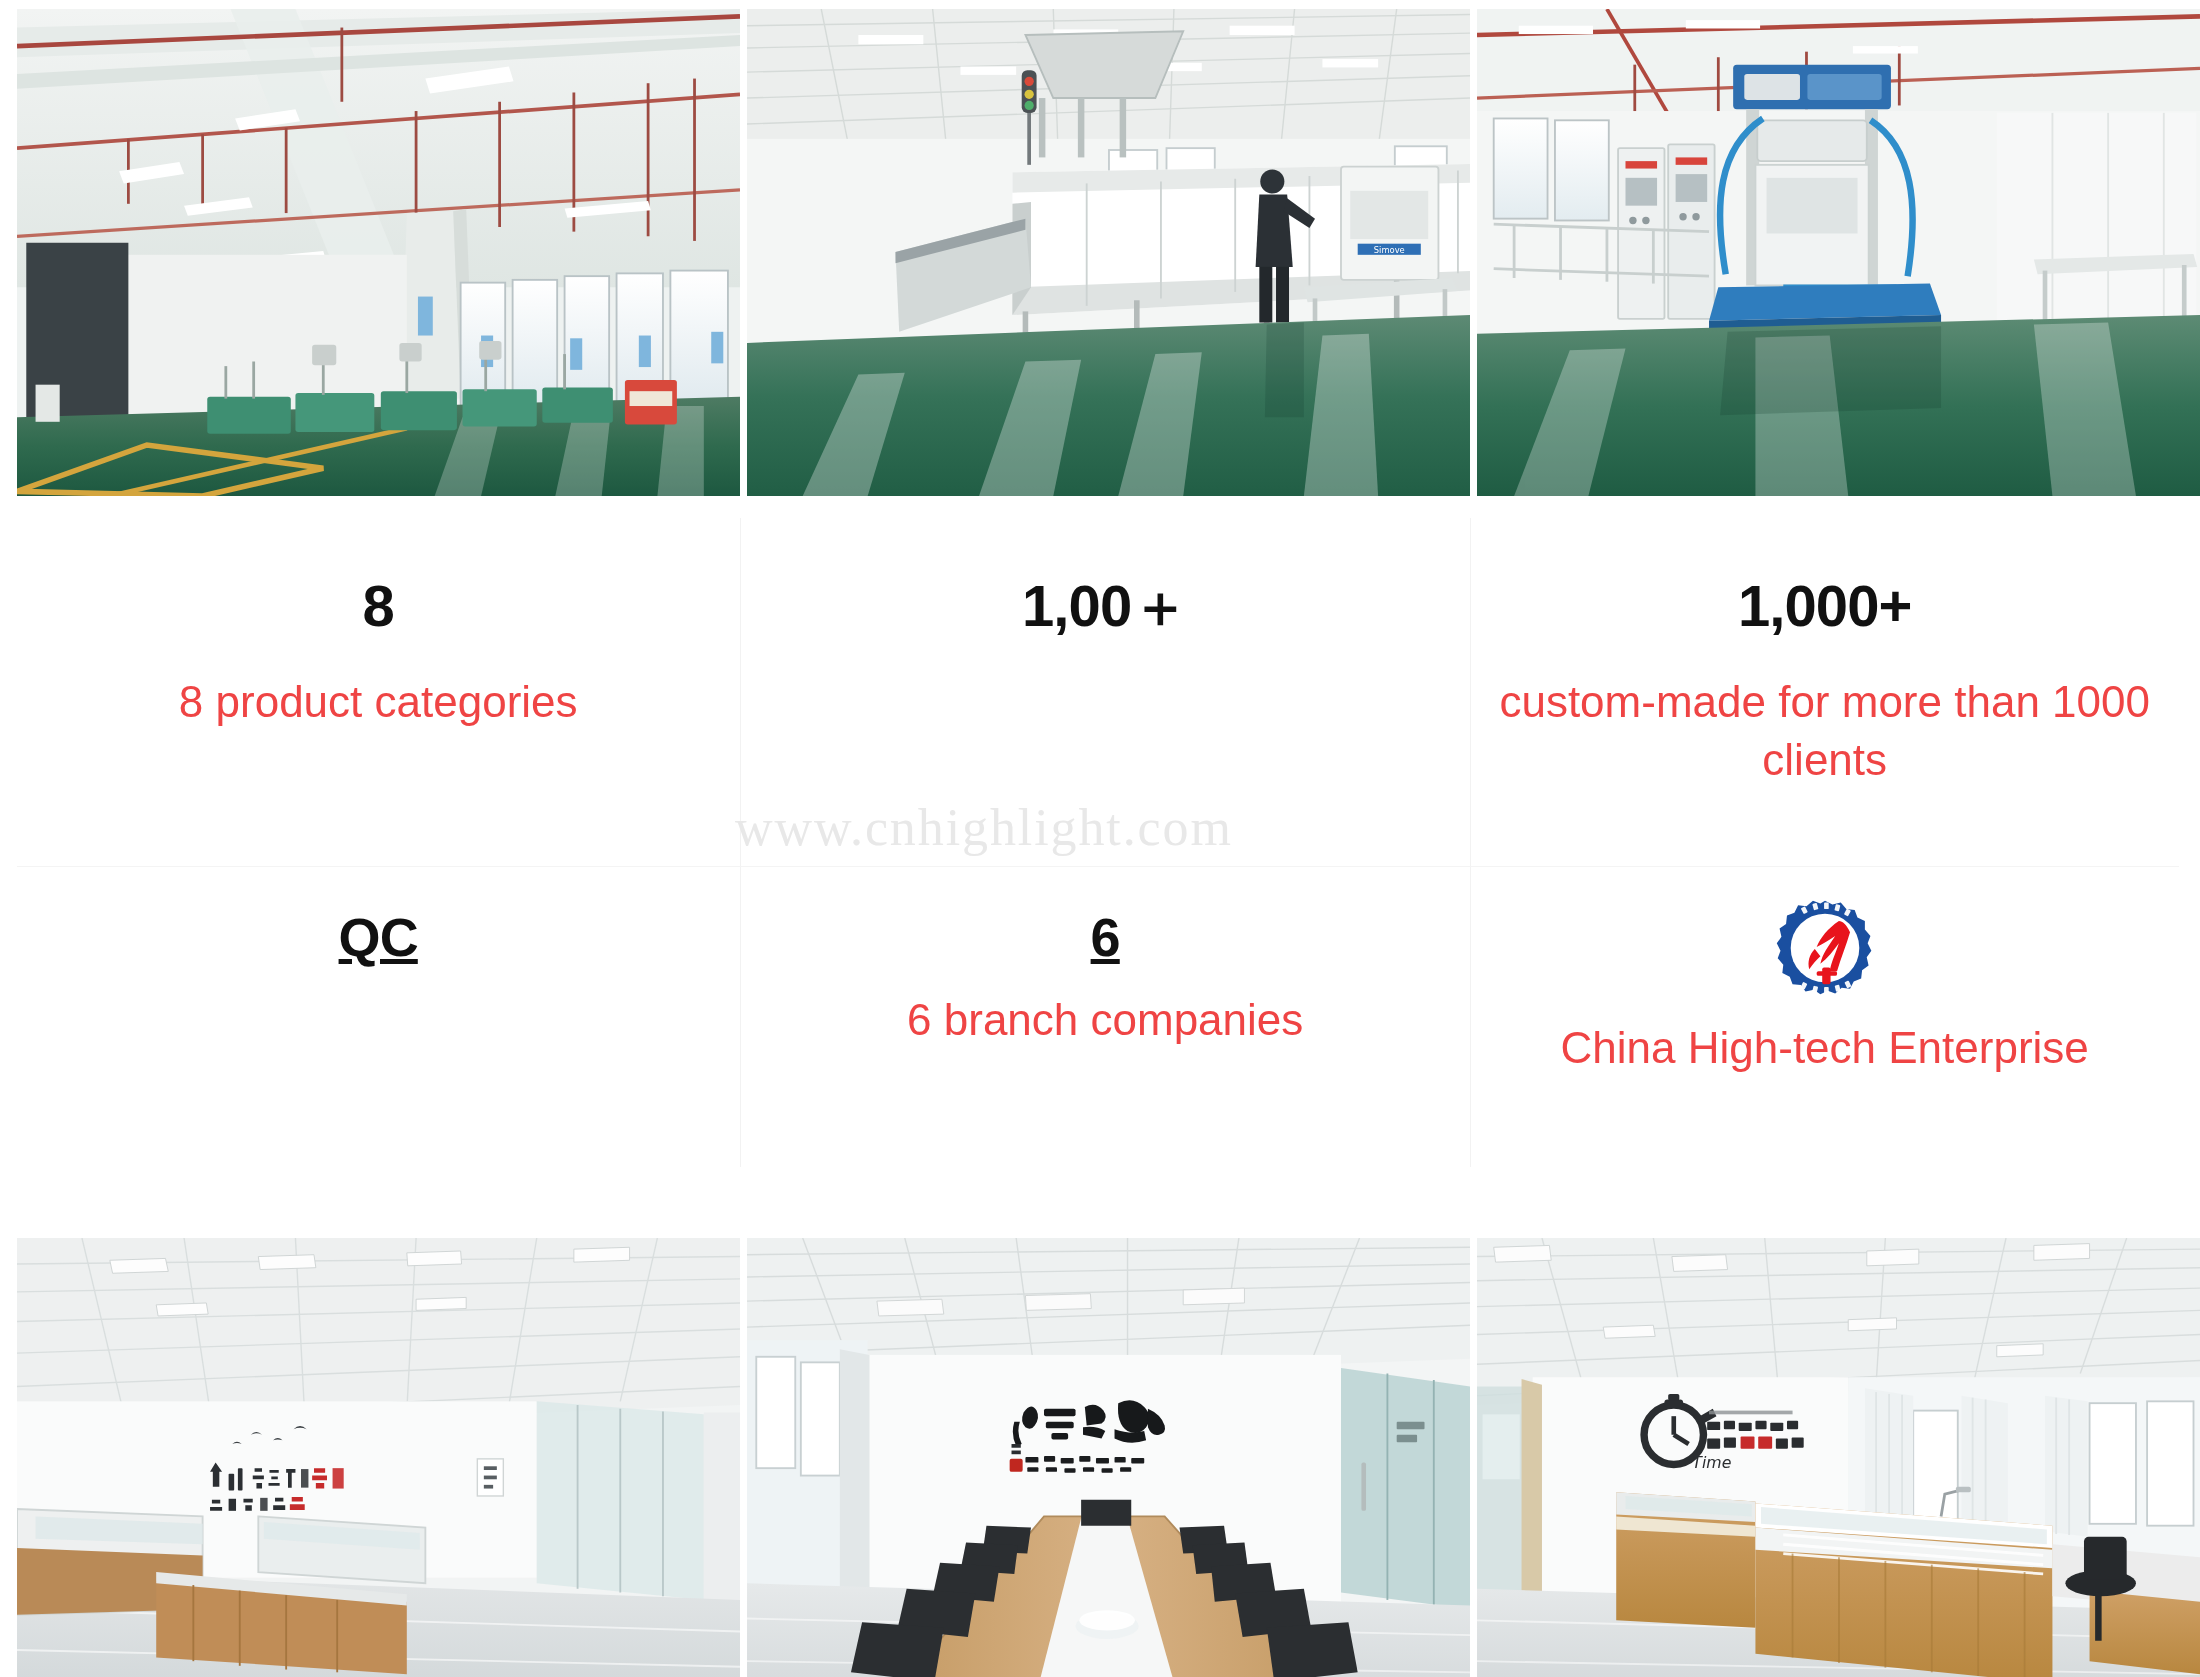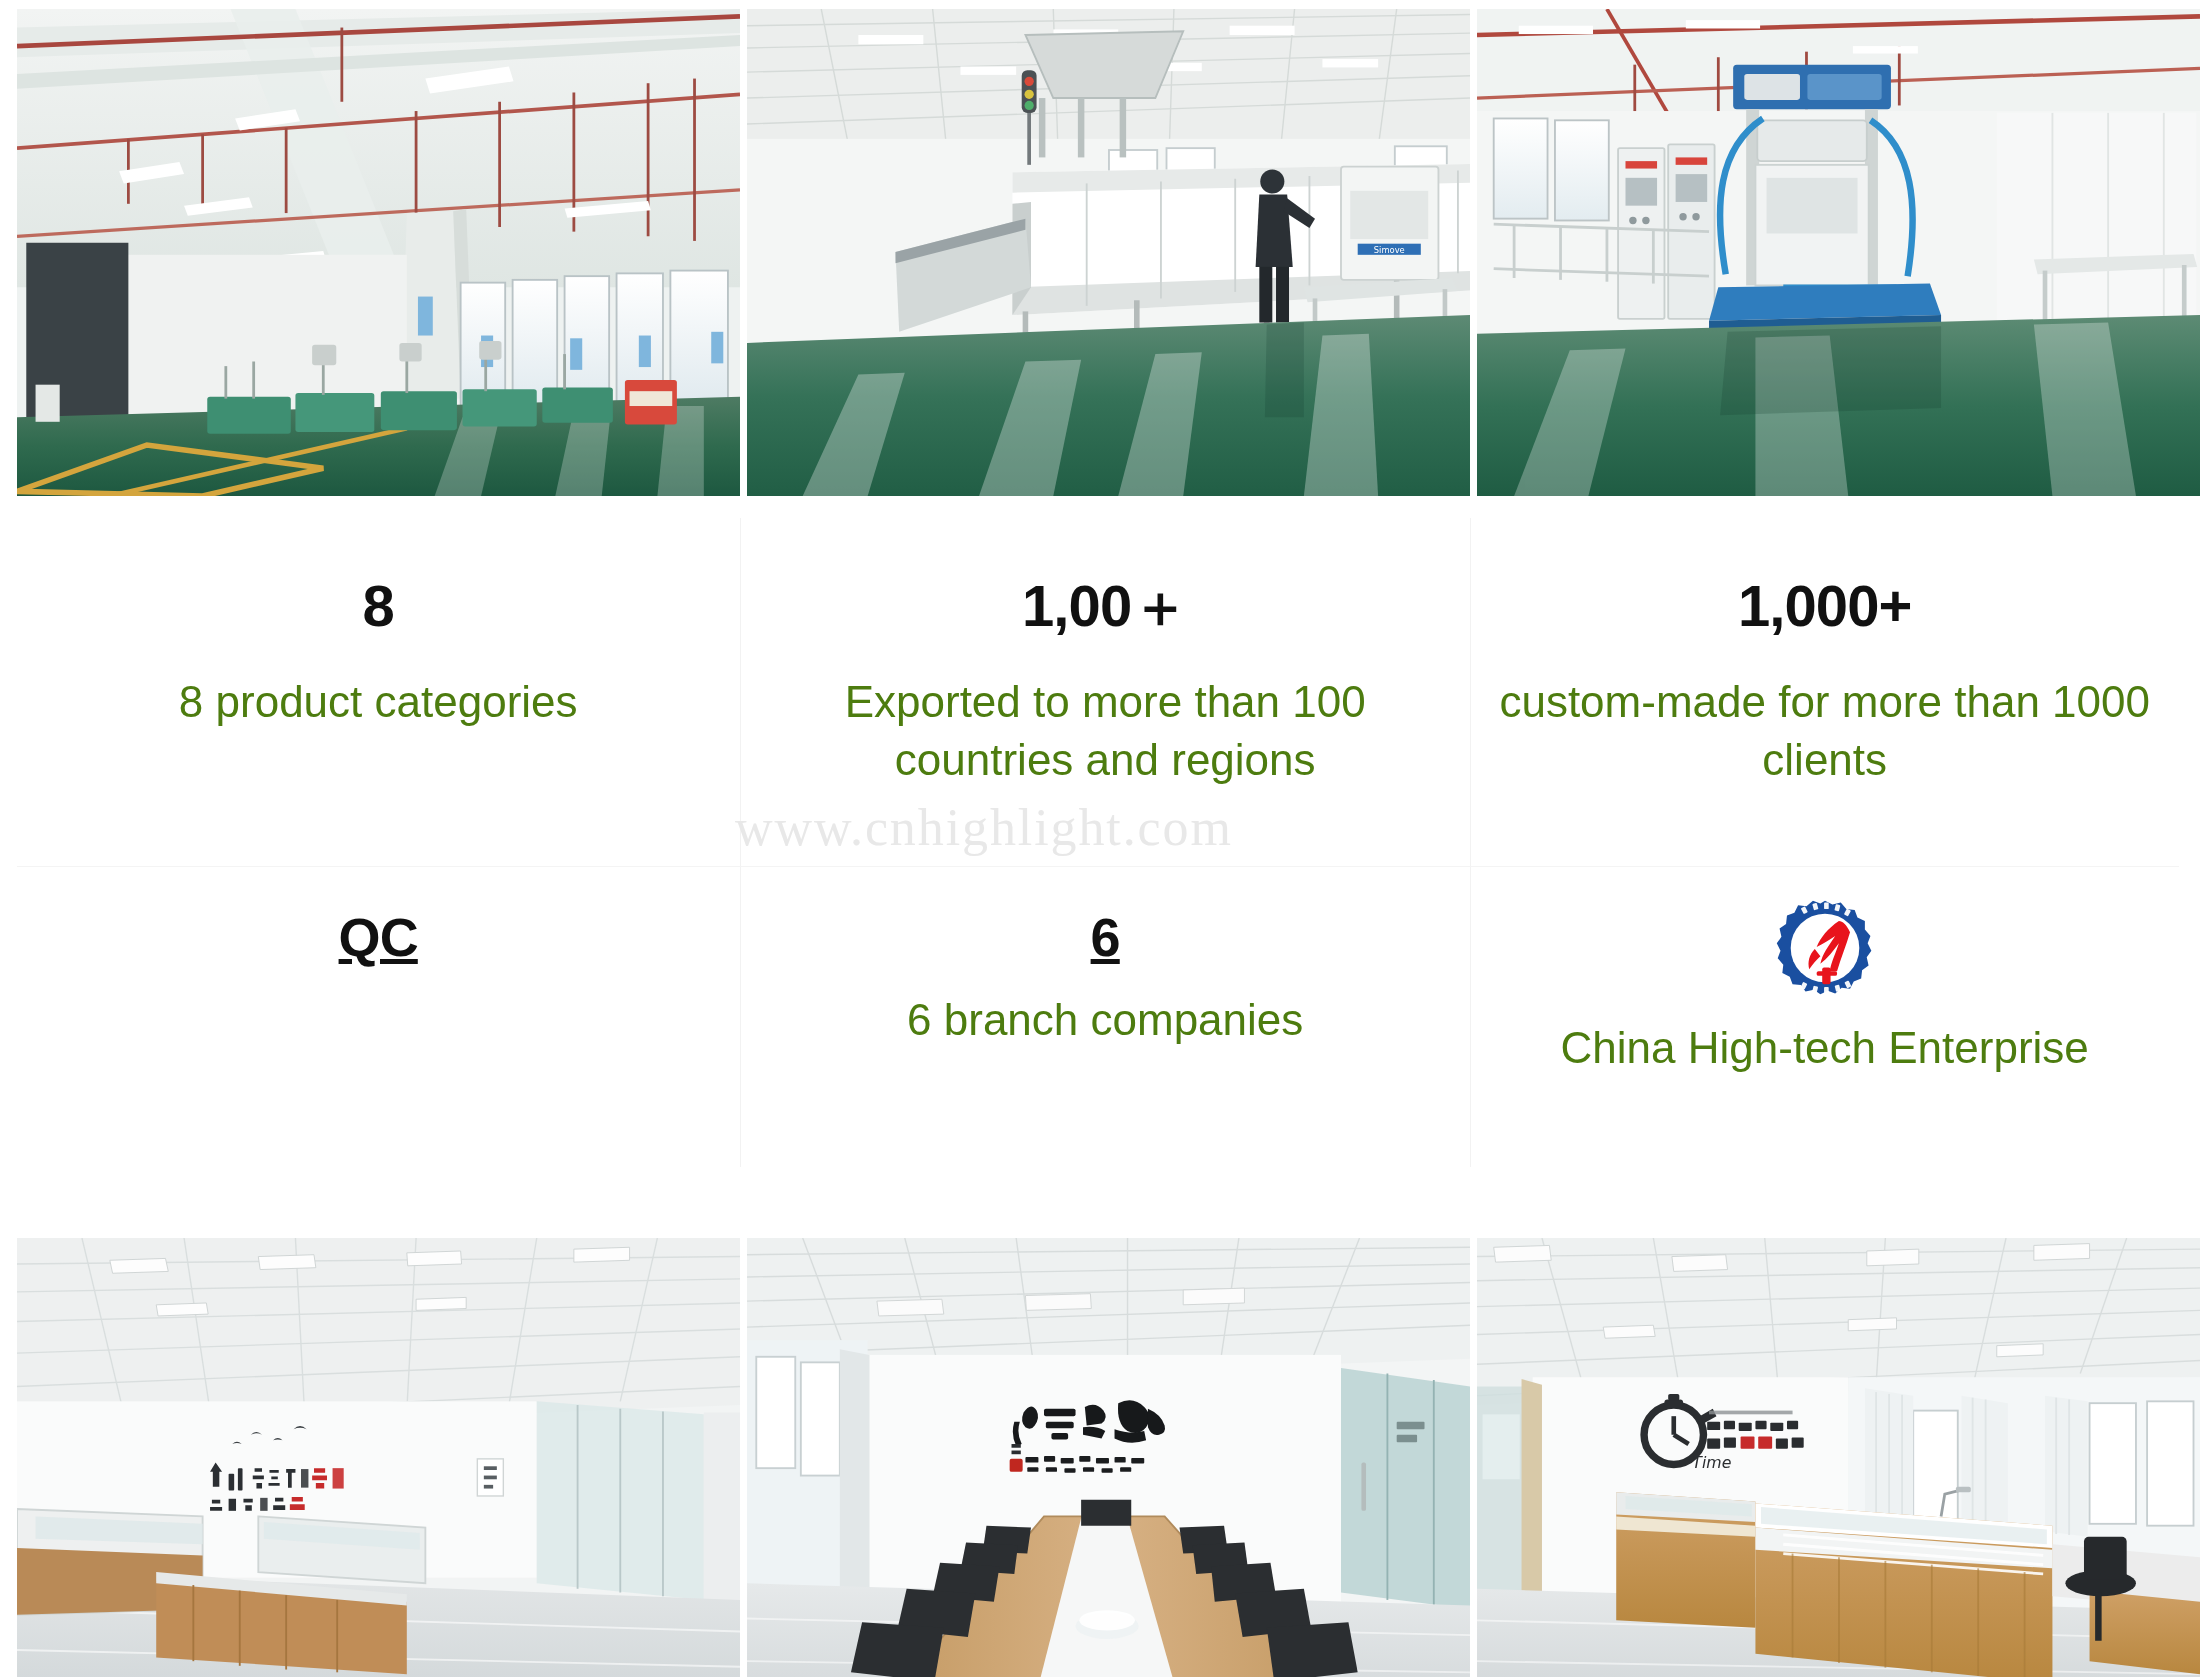--- a/index.html
+++ b/index.html
@@ -53,21 +53,21 @@
     line-height:1.1;
     color:#111;
     letter-spacing:-0.9px;
     font-stretch:condensed;
     margin-top:56px;
     white-space:nowrap;
   }
   .stat-label{
     font-size:44px;
     line-height:1.32;
-    color:#4d7c0f;
+    color:#ef4444;
     font-stretch:condensed;
     margin-top:35px;
     max-width:100%;
   }
   .cell.r2 .stat-number{margin-top:41px;font-size:54px;text-decoration:underline;}
   .cell.r2 .stat-label{margin-top:24px;}
 
   .logo-wrap{margin-top:30px;}
   .logo-wrap svg{display:block;}
   .cell.logo-cell .stat-label{margin-top:20.4px;}
@@ -425,21 +425,20 @@
   </div>
 
   <div class="stats-table">
 
     <div class="cell r1">
       <div class="stat-number">8</div>
       <div class="stat-label">8 product categories</div>
     </div>
     <div class="cell r1 col-div">
       <div class="stat-number">1,00＋</div>
-      <div class="stat-label">Exported to more than 100 countries and regions</div>
     </div>
     <div class="cell r1 col-div">
       <div class="stat-number">1,000+</div>
       <div class="stat-label">custom-made for more than 1000 clients</div>
     </div>
 
     <div class="cell r2 row-div">
       <div class="stat-number">QC</div>
     </div>
     <div class="cell r2 row-div col-div">

